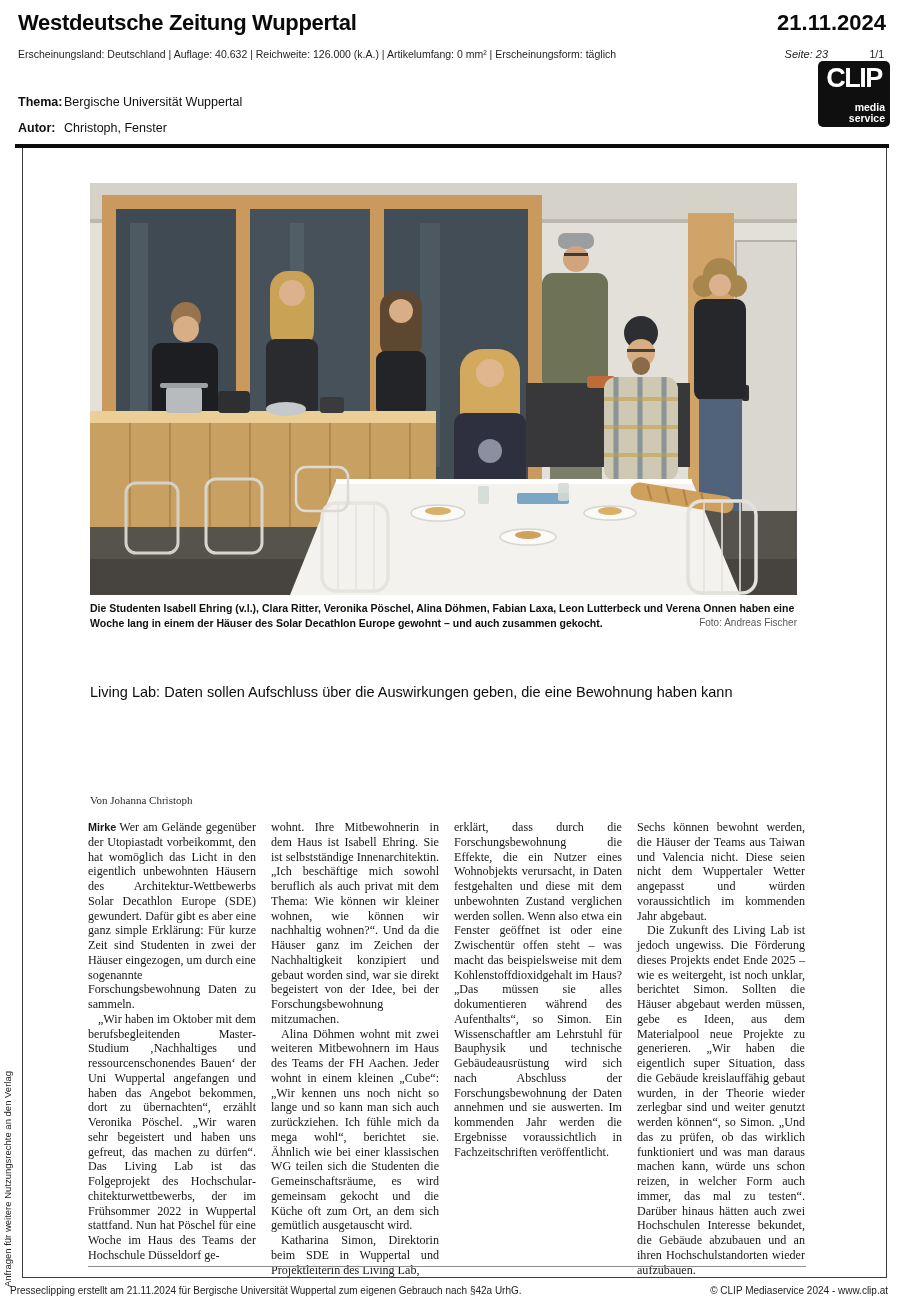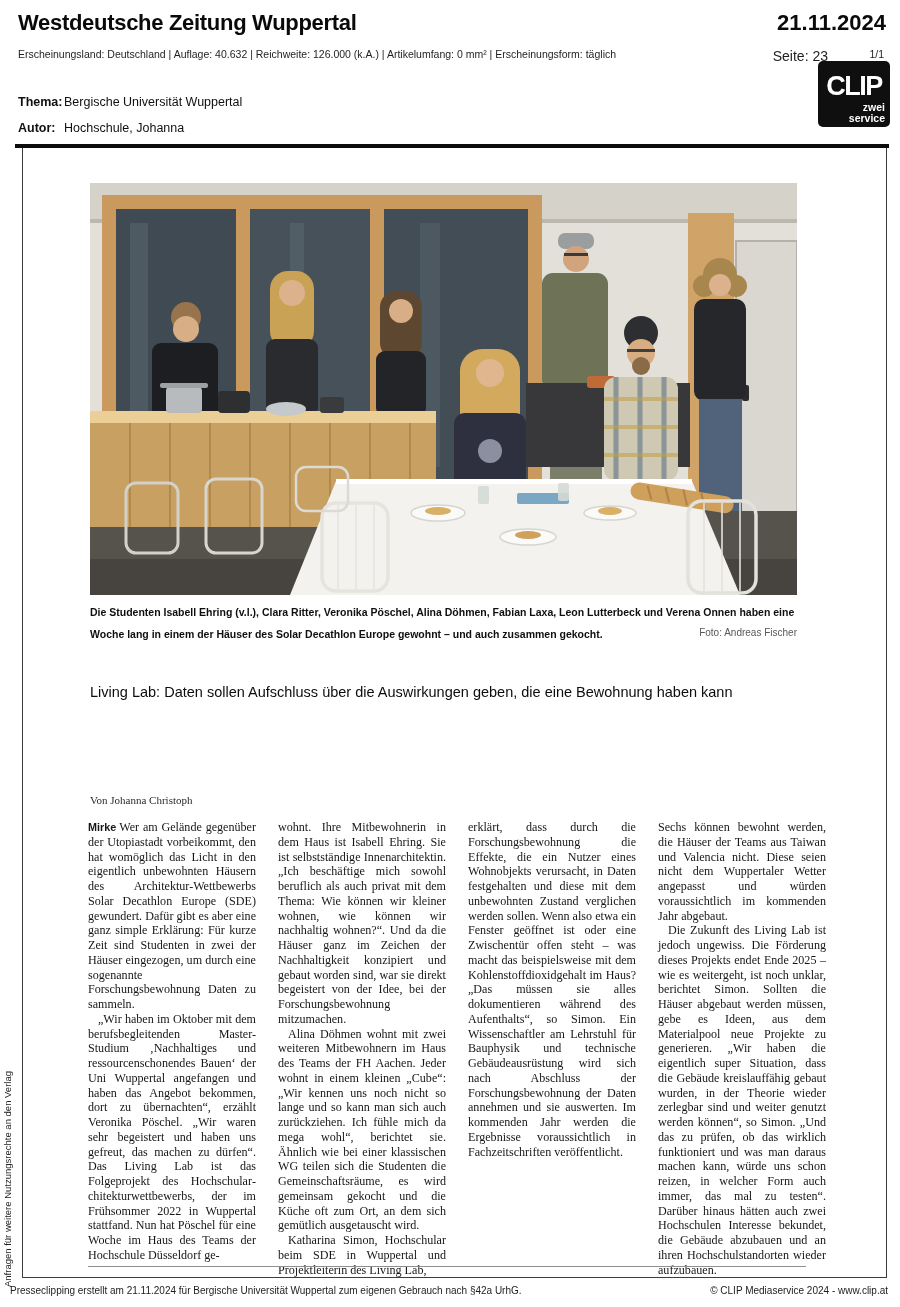--- a/index.html
+++ b/index.html
@@ -7,60 +7,60 @@
   body {
     width: 900px; height: 1307px; position: relative; overflow: hidden;
     font-family: "Liberation Sans", sans-serif; color: #111;
   }
   .abs { position: absolute; }
 
   
   .pub-title { left: 18px; top: 10px; font-size: 22px; font-weight: bold; letter-spacing: -0.3px; color: #0a0a0a; }
   .clip-date { right: 14px; top: 10px; font-size: 22px; font-weight: bold; color: #0a0a0a; }
   .meta-line { left: 18px; top: 48px; font-size: 10.5px; color: #1e1e1e; }
-  .page-num  { right: 72px; top: 48px; font-size: 14px; color: #1e1e1e; }
+  .page-num  { right: 72px; top: 48px; font-size: 11px; color: #1e1e1e; font-style: italic; }
   .page-count{ right: 16px; top: 48px; font-size: 10.5px; color: #1e1e1e; }
 
   .clip-logo {
     right: 10px; top: 61px; width: 72px; height: 66px;
     background: #0f0f0f; border-radius: 5px; color: #fff;
   }
-  .clip-logo-word { font-weight: bold; font-size: 27px; letter-spacing: -1.5px; text-align: center; margin-top: 10px; }
+  .clip-logo-word { font-weight: bold; font-size: 27px; letter-spacing: -1.5px; text-align: center; margin-top: 2px; }
   .clip-logo-sub { position: absolute; right: 5px; bottom: 4px; text-align: right; font-weight: bold; font-size: 10.5px; line-height: 10.5px; }
 
   .meta-row { left: 18px; font-size: 12.5px; color: #101010; }
   .thema { top: 95px; }
   .autor { top: 121px; }
   .lbl { font-weight: bold; display: inline-block; width: 46px; }
 
   
   .top-bar { left: 15px; top: 144px; width: 874px; height: 4px; background: #0c0c0c; }
   .frame {
     left: 22px; top: 148px; width: 865px; height: 1130px;
     border-left: 1px solid #3c3c3c; border-right: 1px solid #3c3c3c; border-bottom: 1px solid #3c3c3c;
   }
 
   
   .photo { left: 90px; top: 183px; width: 707px; height: 412px; background: #ded9d2; overflow: hidden; }
   .photo svg { display: block; }
 
-  .caption { left: 90px; top: 601px; width: 707px; font-size: 10.5px; font-weight: bold; line-height: 22px; color: #0f0f0f; }
+  .caption { left: 90px; top: 601px; width: 707px; font-size: 10.5px; font-weight: bold; line-height: 15px; color: #0f0f0f; }
   .credit { position: absolute; right: 0; bottom: 1px; font-weight: normal; font-size: 10px; color: #585858; }
 
   
   .kicker { left: 90px; top: 640px; width: 716px; font-size: 14.5px; color: #0d0d0d; margin-top: 44px; }
   .headline {
     left: 87px; top: 663px; width: 740px;
     font-family: "Liberation Serif", serif; font-weight: 600;
     font-size: 47px; line-height: 55px; letter-spacing: -0.5px; color: #0a0a0a;
   }
   .byline { left: 90px; top: 794px; font-family: "Liberation Serif", serif; font-size: 11px; color: #2a2a2a; }
 
   
-  .cols { left: 88px; top: 820px; width: 718px; display: flex; gap: 22px; }
+  .cols { left: 88px; top: 820px; width: 718px; display: flex; gap: 15px; }
   .col {
     width: 168px; flex: 0 0 168px;
     font-family: "Liberation Serif", serif; font-size: 12.1px; line-height: 14.75px;
     text-align: justify; color: #161616;
   }
   .col p { margin: 0; }
   .col p.ind { text-indent: 10px; }
   .lead { font-family: "Liberation Sans", sans-serif; font-weight: bold; font-size: 10.8px; margin-right: 3px; }
 
   .end-rule { left: 88px; top: 1266px; width: 718px; height: 1px; background: #8f8f8f; }
@@ -79,30 +79,30 @@
 
 <div class="abs pub-title">Westdeutsche Zeitung Wuppertal</div>
 <div class="abs clip-date">21.11.2024</div>
 <div class="abs meta-line">Erscheinungsland: Deutschland | Auflage: 40.632 | Reichweite: 126.000 (k.A.) | Artikelumfang: 0 mm² | Erscheinungsform: täglich</div>
 <div class="abs page-num">Seite: 23</div>
 <div class="abs page-count">1/1</div>
 
 <div class="abs clip-logo">
   <div class="clip-logo-word">CLIP</div>
   <div class="clip-logo-sub">
-    <div>zwei</div>
+    <div>media</div>
     <div>service</div>
   </div>
 </div>
 
 <div class="abs meta-row thema">
   <span class="lbl">Thema:</span><span>Bergische Universität Wuppertal</span>
 </div>
 <div class="abs meta-row autor">
-  <span class="lbl">Autor:</span><span>Hochschule, Johanna</span>
+  <span class="lbl">Autor:</span><span>Christoph, Fenster</span>
 </div>
 
 <div class="abs top-bar"></div>
 <div class="abs frame"></div>
 
 <div class="abs photo">
   <svg viewBox="0 0 707 412" width="707" height="412">
     <rect width="707" height="412" fill="#e3e0da"></rect>
     <rect width="707" height="38" fill="#d5d2ca"></rect>
     <rect y="36" width="707" height="4" fill="#bcb8ae"></rect>
@@ -209,21 +209,21 @@
 <div class="abs byline">Von Johanna Christoph</div>
 
 <div class="abs cols">
   <div class="col">
     <p><span class="lead">Mirke</span><span>Wer am Gelände gegenüber der Utopiastadt vorbeikommt, den hat womöglich das Licht in den eigentlich unbewohnten Häusern des Architektur-Wettbewerbs Solar Decathlon Europe (SDE) gewundert. Dafür gibt es aber eine ganz simple Erklärung: Für kurze Zeit sind Studenten in zwei der Häuser eingezogen, um durch eine sogenannte Forschungsbewohnung Daten zu sammeln.</span></p>
     <p class="ind">„Wir haben im Oktober mit dem berufsbegleitenden Master-Studium ‚Nachhaltiges und ressourcenschonendes Bauen‘ der Uni Wuppertal angefangen und haben das Angebot bekommen, dort zu übernachten“, erzählt Veronika Pöschel. „Wir waren sehr begeistert und haben uns gefreut, das machen zu dürfen“. Das Living Lab ist das Folgeprojekt des Hochschular­chitekturwettbewerbs, der im Frühsommer 2022 in Wuppertal stattfand. Nun hat Pöschel für eine Woche im Haus des Teams der Hochschule Düsseldorf ge-</p>
   </div>
   <div class="col">
     <p>wohnt. Ihre Mitbewohnerin in dem Haus ist Isabell Ehring. Sie ist selbstständige Innenarchitektin. „Ich beschäftige mich sowohl beruflich als auch privat mit dem Thema: Wie können wir kleiner wohnen, wie können wir nachhaltig wohnen?“. Und da die Häuser ganz im Zeichen der Nachhaltigkeit konzipiert und gebaut worden sind, war sie direkt begeistert von der Idee, bei der Forschungsbewohnung mitzumachen.</p>
     <p class="ind">Alina Döhmen wohnt mit zwei weiteren Mitbewohnern im Haus des Teams der FH Aachen. Jeder wohnt in einem kleinen „Cube“: „Wir kennen uns noch nicht so lange und so kann man sich auch zurückziehen. Ich fühle mich da mega wohl“, berichtet sie. Ähnlich wie bei einer klassischen WG teilen sich die Studenten die Gemeinschaftsräume, es wird gemeinsam gekocht und die Küche oft zum Ort, an dem sich gemütlich ausgetauscht wird.</p>
-    <p class="ind">Katharina Simon, Hochschular beim SDE in Wuppertal und Projektleiterin des Living Lab,</p>
+    <p class="ind">Katharina Simon, Direktorin beim SDE in Wuppertal und Projektleiterin des Living Lab,</p>
   </div>
   <div class="col">
     <p>erklärt, dass durch die Forschungsbewohnung die Effekte, die ein Nutzer eines Wohnobjekts verursacht, in Daten festgehalten und diese mit dem unbewohnten Zustand verglichen werden sollen. Wenn also etwa ein Fenster geöffnet ist oder eine Zwischentür offen steht – was macht das beispielsweise mit dem Kohlenstoffdioxidgehalt im Haus? „Das müssen sie alles dokumentieren während des Aufenthalts“, so Simon. Ein Wissenschaftler am Lehrstuhl für Bauphysik und technische Gebäudeausrüstung wird sich nach Abschluss der Forschungsbewohnung der Daten annehmen und sie auswerten. Im kommenden Jahr werden die Ergebnisse voraussichtlich in Fachzeitschriften veröffentlicht.</p>
   </div>
   <div class="col">
     <p>Sechs können bewohnt werden, die Häuser der Teams aus Taiwan und Valencia nicht. Diese seien nicht dem Wuppertaler Wetter angepasst und würden voraussichtlich im kommenden Jahr abgebaut.</p>
     <p class="ind">Die Zukunft des Living Lab ist jedoch ungewiss. Die Förderung dieses Projekts endet Ende 2025 – wie es weitergeht, ist noch unklar, berichtet Simon. Sollten die Häuser abgebaut werden müssen, gebe es Ideen, aus dem Materialpool neue Projekte zu generieren. „Wir haben die eigentlich super Situation, dass die Gebäude kreislauffähig gebaut wurden, in der Theorie wieder zerlegbar sind und weiter genutzt werden können“, so Simon. „Und das zu prüfen, ob das wirklich funktioniert und was man daraus machen kann, würde uns schon reizen, in welcher Form auch immer, das mal zu testen“. Darüber hinaus hätten auch zwei Hochschulen Interesse bekundet, die Gebäude abzubauen und an ihren Hochschulstandorten wieder aufzubauen.</p>
   </div>
 </div>
 

